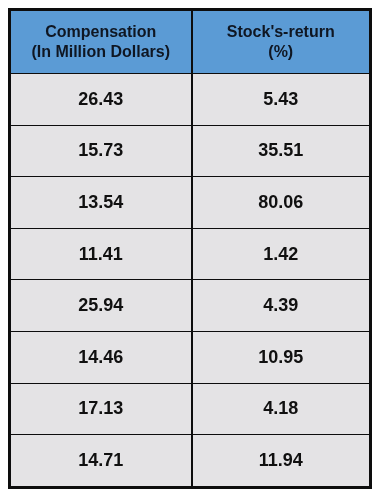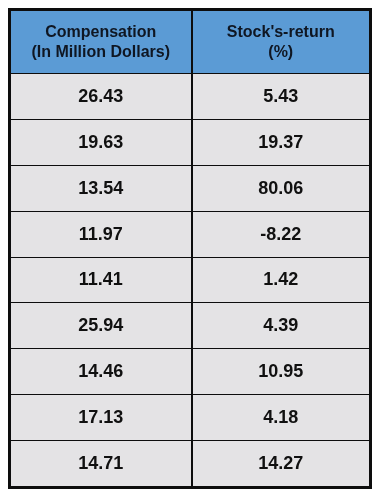--- a/index.html
+++ b/index.html
@@ -87,46 +87,42 @@
           <span class="hdr-line">(%)</span>
         </th>
       </tr>
     </thead>
     <tbody>
       <tr>
         <td>26.43</td>
         <td>5.43</td>
       </tr>
       <tr>
-        <td>19.63</td>
-        <td>19.37</td>
+        <td>15.73</td>
+        <td>35.51</td>
       </tr>
       <tr>
         <td>13.54</td>
         <td>80.06</td>
-      </tr>
-      <tr>
-        <td>11.97</td>
-        <td>-8.22</td>
       </tr>
       <tr>
         <td>11.41</td>
         <td>1.42</td>
       </tr>
       <tr>
         <td>25.94</td>
         <td>4.39</td>
       </tr>
       <tr>
         <td>14.46</td>
         <td>10.95</td>
       </tr>
       <tr>
         <td>17.13</td>
         <td>4.18</td>
       </tr>
       <tr>
         <td>14.71</td>
-        <td>14.27</td>
+        <td>11.94</td>
       </tr>
     </tbody>
   </table>
 </div>
 
 </body></html>

